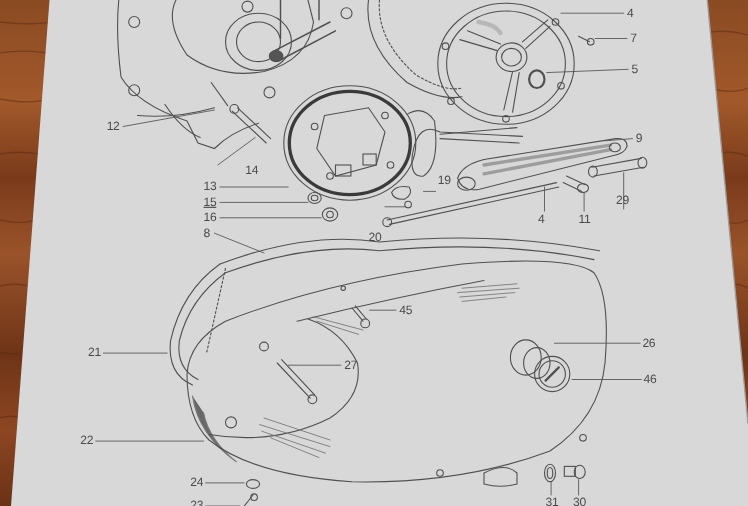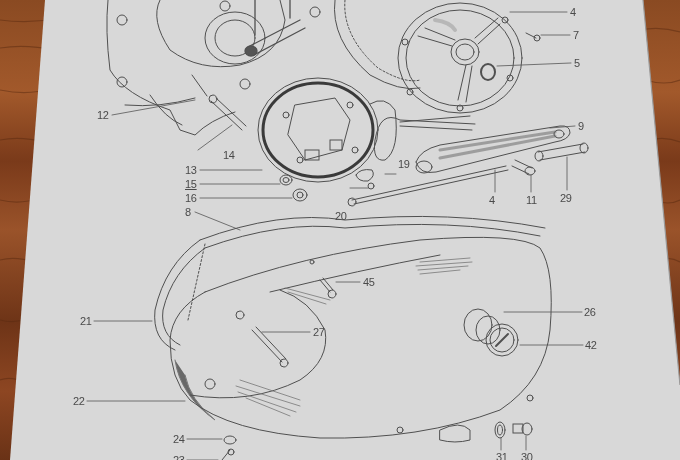--- a/index.html
+++ b/index.html
@@ -262,32 +262,32 @@
       </g>
     </g>
   </svg>
 
   <span class="part-label" style="left:570px;top:7px;">4</span>
   <span class="part-label" style="left:573px;top:30px;">7</span>
   <span class="part-label" style="left:574px;top:58px;">5</span>
   <span class="part-label" style="left:578px;top:121px;">9</span>
   <span class="part-label" style="left:489px;top:195px;">4</span>
   <span class="part-label" style="left:526px;top:195px;">11</span>
-  <span class="part-label" style="left:560px;top:193px;">29</span>
+  <span class="part-label" style="left:560px;top:177px;">29</span>
   <span class="part-label" style="left:97px;top:110px;text-align:right;">12</span>
   <span class="part-label" style="left:187px;top:150px;margin-left:36px;">14</span>
   <span class="part-label" style="left:185px;top:165px;">13</span>
   <span class="part-label" style="left:185px;top:179px;text-decoration:underline;">15</span>
   <span class="part-label" style="left:185px;top:193px;">16</span>
   <span class="part-label" style="left:185px;top:207px;">8</span>
   <span class="part-label" style="left:398px;top:159px;">19</span>
   <span class="part-label" style="left:335px;top:183px;margin-top:28px;">20</span>
   <span class="part-label" style="left:363px;top:277px;">45</span>
   <span class="part-label" style="left:80px;top:316px;text-align:center;">21</span>
   <span class="part-label" style="left:313px;top:327px;">27</span>
   <span class="part-label" style="left:584px;top:307px;">26</span>
-  <span class="part-label" style="left:585px;top:340px;">42</span>
+  <span class="part-label" style="left:585px;top:340px;">46</span>
   <span class="part-label" style="left:73px;top:396px;">22</span>
   <span class="part-label" style="left:173px;top:434px;">24</span>
   <span class="part-label" style="left:173px;top:455px;">23</span>
   <span class="part-label" style="left:496px;top:452px;">31</span>
   <span class="part-label" style="left:521px;top:452px;">30</span>
 </div>
 
 </body></html>

